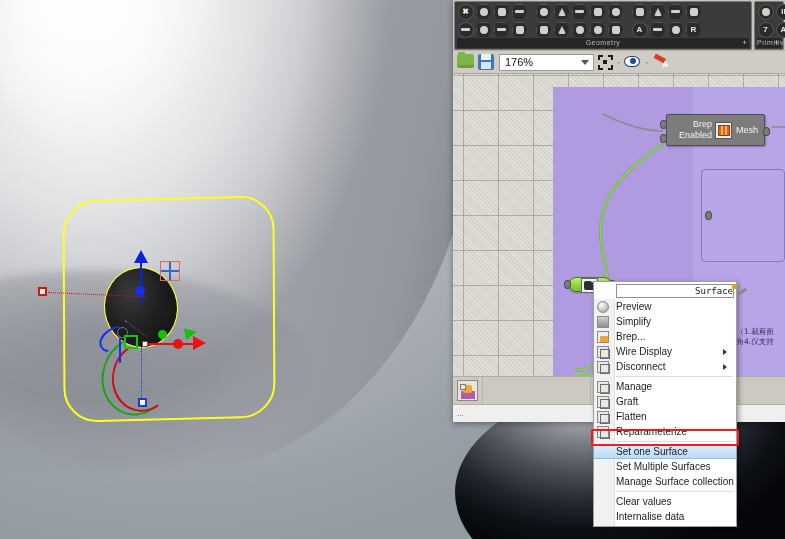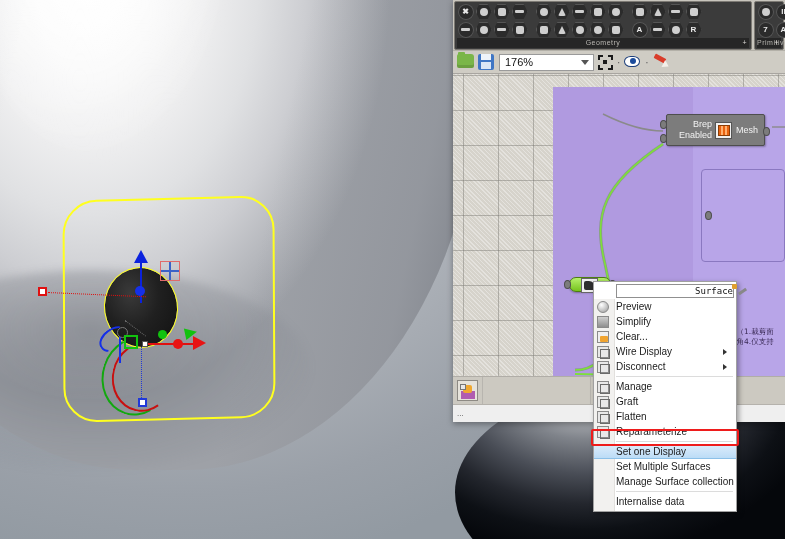--- a/index.html
+++ b/index.html
@@ -624,21 +624,21 @@
       <div class="mi">
         <span class="mico ball"></span>
         <span class="mlabel">Preview</span>
       </div>
       <div class="mi">
         <span class="mico dark"></span>
         <span class="mlabel">Simplify</span>
       </div>
       <div class="mi">
         <span class="mico bake"></span>
-        <span class="mlabel">Clear...</span>
+        <span class="mlabel">Brep...</span>
       </div>
       <div class="mi">
         <span class="mico tool"></span>
         <span class="mlabel">Wire Display</span>
         <span class="arrow"></span>
       </div>
       <div class="mi">
         <span class="mico tool"></span>
         <span class="mlabel">Disconnect</span>
         <span class="arrow"></span>
@@ -655,28 +655,31 @@
       <div class="mi">
         <span class="mico tool"></span>
         <span class="mlabel">Flatten</span>
       </div>
       <div class="mi">
         <span class="mico tool"></span>
         <span class="mlabel">Reparameterize</span>
       </div>
       <div class="menu-sep"></div>
       <div class="mi highlight">
-        <span class="mlabel">Set one Display</span>
+        <span class="mlabel">Set one Surface</span>
       </div>
       <div class="mi">
         <span class="mlabel">Set Multiple Surfaces</span>
       </div>
       <div class="mi">
         <span class="mlabel">Manage Surface collection</span>
       </div>
       <div class="menu-sep"></div>
       <div class="mi">
+        <span class="mlabel">Clear values</span>
+      </div>
+      <div class="mi">
         <span class="mlabel">Internalise data</span>
       </div>
     </div>
 </div>
 
 <div class="redbox"></div>
 
 </body></html>

